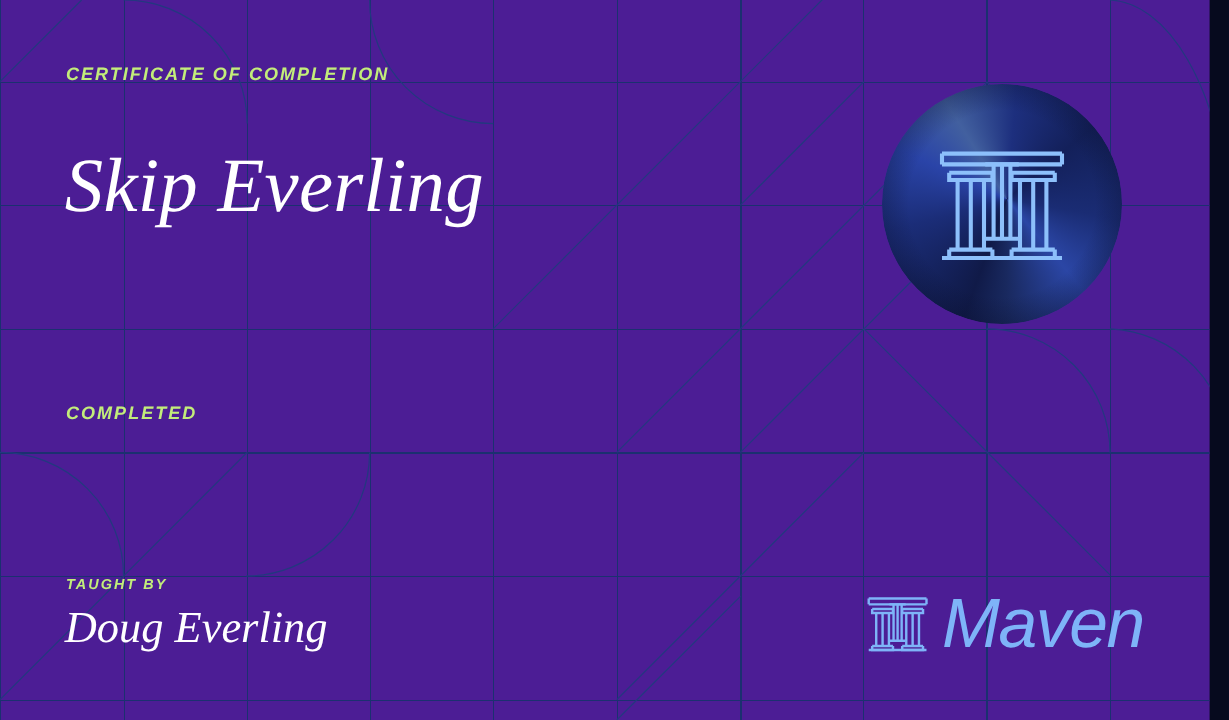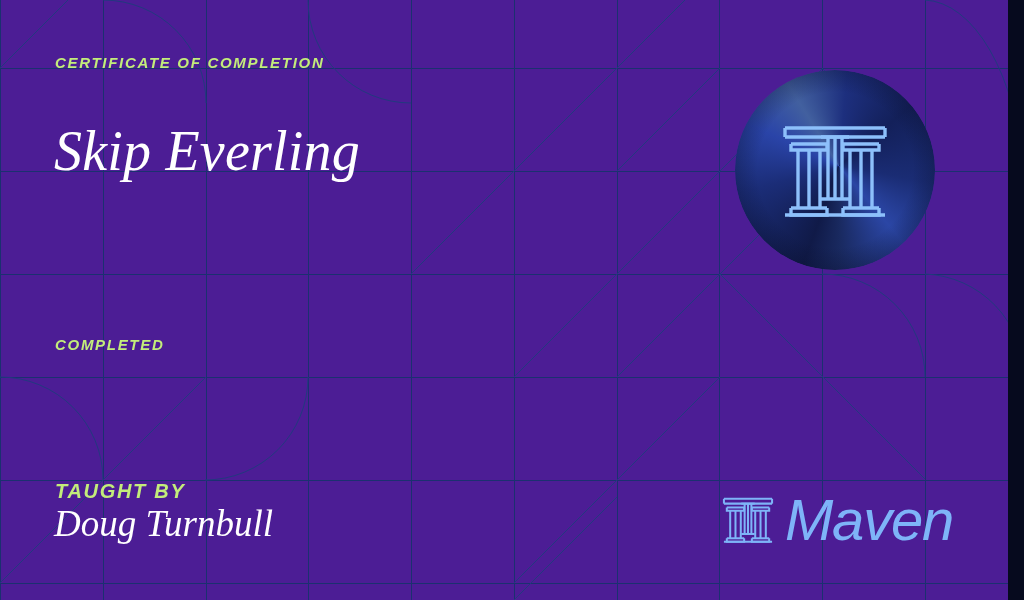--- a/index.html
+++ b/index.html
@@ -45,40 +45,40 @@
 
   #label-certificate {
     left: 55px;
     top: 54px;
     font-size: 15px;
     letter-spacing: 1.7px;
   }
   #recipient-name {
     left: 54px;
     top: 123px;
-    font-size: 56px;
+    font-size: 64px;
     line-height: 1;
     letter-spacing: 0.2px;
   }
   #label-completed {
     left: 55px;
     top: 336px;
     font-size: 15px;
     letter-spacing: 1.7px;
   }
   #course-title {
     left: 54px;
     top: 354px;
     font-size: 38px;
     line-height: 1;
   }
   #label-taught-by {
     left: 55px;
     top: 480px;
-    font-size: 20px;
+    font-size: 12px;
     letter-spacing: 1.7px;
   }
   #instructor-name {
     left: 54px;
     top: 505px;
     font-size: 37px;
     line-height: 1;
   }
 
   
@@ -195,21 +195,21 @@
 
   <div class="eyebrow" id="label-certificate">CERTIFICATE OF COMPLETION</div>
 
   <div class="serif-line" id="recipient-name">Skip Everling</div>
 
   <div class="eyebrow" id="label-completed">COMPLETED</div>
 
 
   <div class="eyebrow" id="label-taught-by">TAUGHT BY</div>
 
-  <div class="serif-line" id="instructor-name">Doug Turnbull</div>
+  <div class="serif-line" id="instructor-name">Doug Everling</div>
 
   <div id="maven-badge">
     <div class="badge-sheen"></div>
     <div class="badge-vignette"></div>
     <svg class="badge-mark" width="108" height="108" viewBox="0 0 108 108" xmlns="http://www.w3.org/2000/svg">
       <g fill="none" stroke="#8dc0fb" stroke-width="3.4">
 
         <path d="M4 12 H104"></path>
         <path d="M4 21 H104"></path>
         <path d="M4 12 V21"></path>

